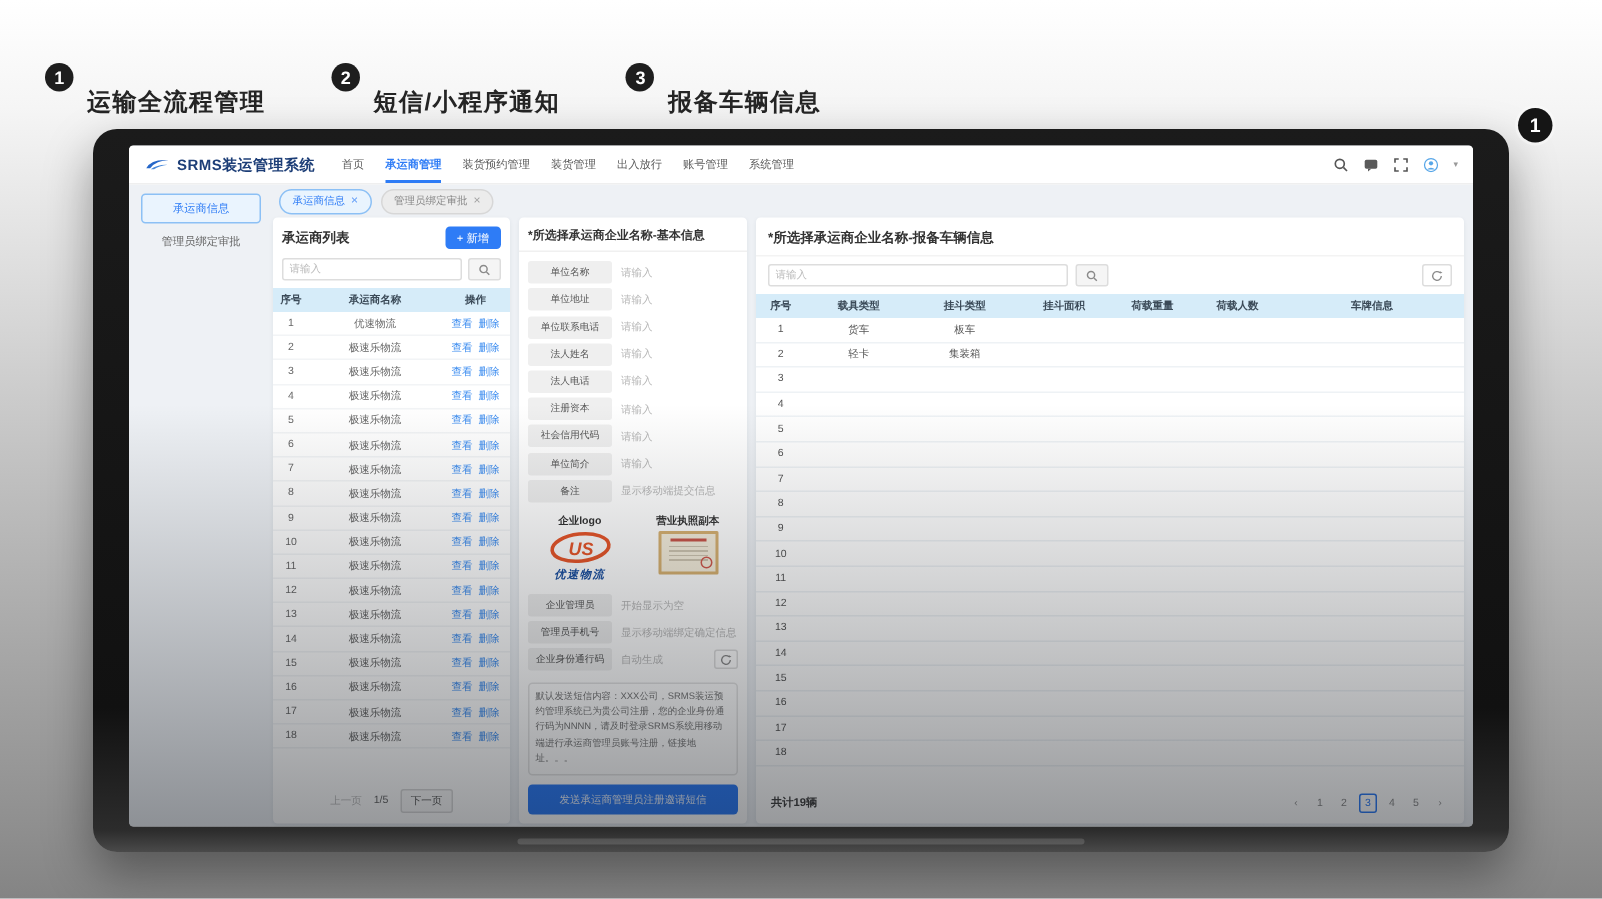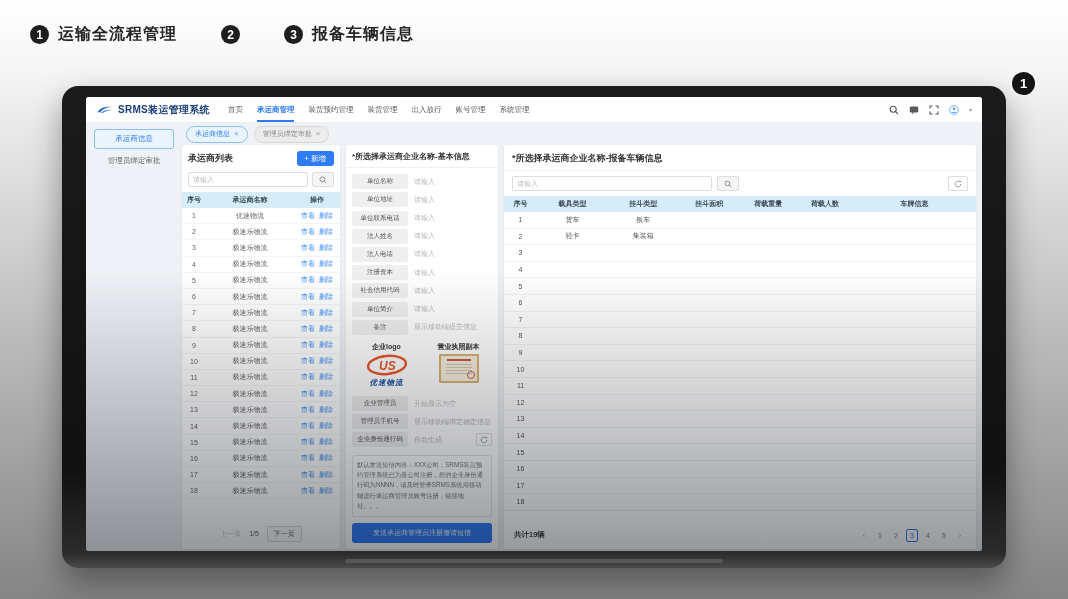--- a/index.html
+++ b/index.html
@@ -9,21 +9,21 @@
   html,body{width:1068px;height:599px;overflow:hidden;}
   body{
     font-family:"Liberation Sans","DejaVu Sans",sans-serif;
     background:linear-gradient(180deg,#ffffff 0%,#f5f5f5 12%,#dedede 30%,#bdbdbd 55%,#a0a0a0 78%,#8f8f8f 92%,#848484 100%);
     position:relative; color:#333;
   }
   
   .features{position:absolute;top:24px;left:30px;display:flex;gap:44px;align-items:center;}
   .feature{display:flex;align-items:center;gap:9px;}
   .fbadge{width:19px;height:19px;border-radius:50%;background:#1e1e1e;color:#fff;font-size:12px;font-weight:bold;display:flex;align-items:center;justify-content:center;}
-  .flabel{font-size:16px;font-weight:bold;color:#252525;letter-spacing:1px;}
+  .flabel{font-size:16px;font-weight:bold;color:#252525;letter-spacing:1px;margin-top:34px;}
   .corner-badge{position:absolute;top:72px;right:33px;width:23px;height:23px;border-radius:50%;background:#151515;color:#fff;font-size:13px;font-weight:bold;display:flex;align-items:center;justify-content:center;z-index:40;box-shadow:0 0 0 2px rgba(255,255,255,.35);}
   
   .monitor{position:absolute;left:62px;top:86px;width:944px;height:482px;background:linear-gradient(180deg,#1b1b1b 0%,#111 80%,#2c2c2c 97%,#4a4a4a 100%);border-radius:16px;padding:11px 24px 17px 24px;box-shadow:0 14px 32px rgba(0,0,0,.38);}
   .monitor::after{content:"";position:absolute;left:30%;bottom:5px;width:40%;height:4px;border-radius:3px;background:rgba(255,255,255,.14);}
   .screen{width:100%;height:100%;background:#eef1f5;border-radius:3px;position:relative;overflow:hidden;display:flex;flex-direction:column;}
   .screen::after{content:"";position:absolute;inset:0;background:linear-gradient(180deg,rgba(8,12,18,0) 38%,rgba(8,12,18,.42) 100%);pointer-events:none;z-index:60;}
   
   .navbar{height:26px;background:#fff;border-bottom:1px solid #efefef;display:flex;align-items:center;padding:0 10px;gap:10px;flex:none;}
   .brand{display:flex;align-items:center;gap:4px;}
   .brand svg{width:18px;height:11px;}
@@ -110,20 +110,21 @@
 </head>
 <body>
 
 <div class="features">
     <div class="feature">
       <span class="fbadge">1</span>
       <span class="flabel">运输全流程管理</span>
     </div>
     <div class="feature">
       <span class="fbadge">2</span>
+      <span class="flabel">短信/小程序通知</span>
     </div>
     <div class="feature">
       <span class="fbadge">3</span>
       <span class="flabel">报备车辆信息</span>
     </div>
   </div>
 <div class="corner-badge">1</div>
 
 <div class="monitor">
   <div class="screen">

